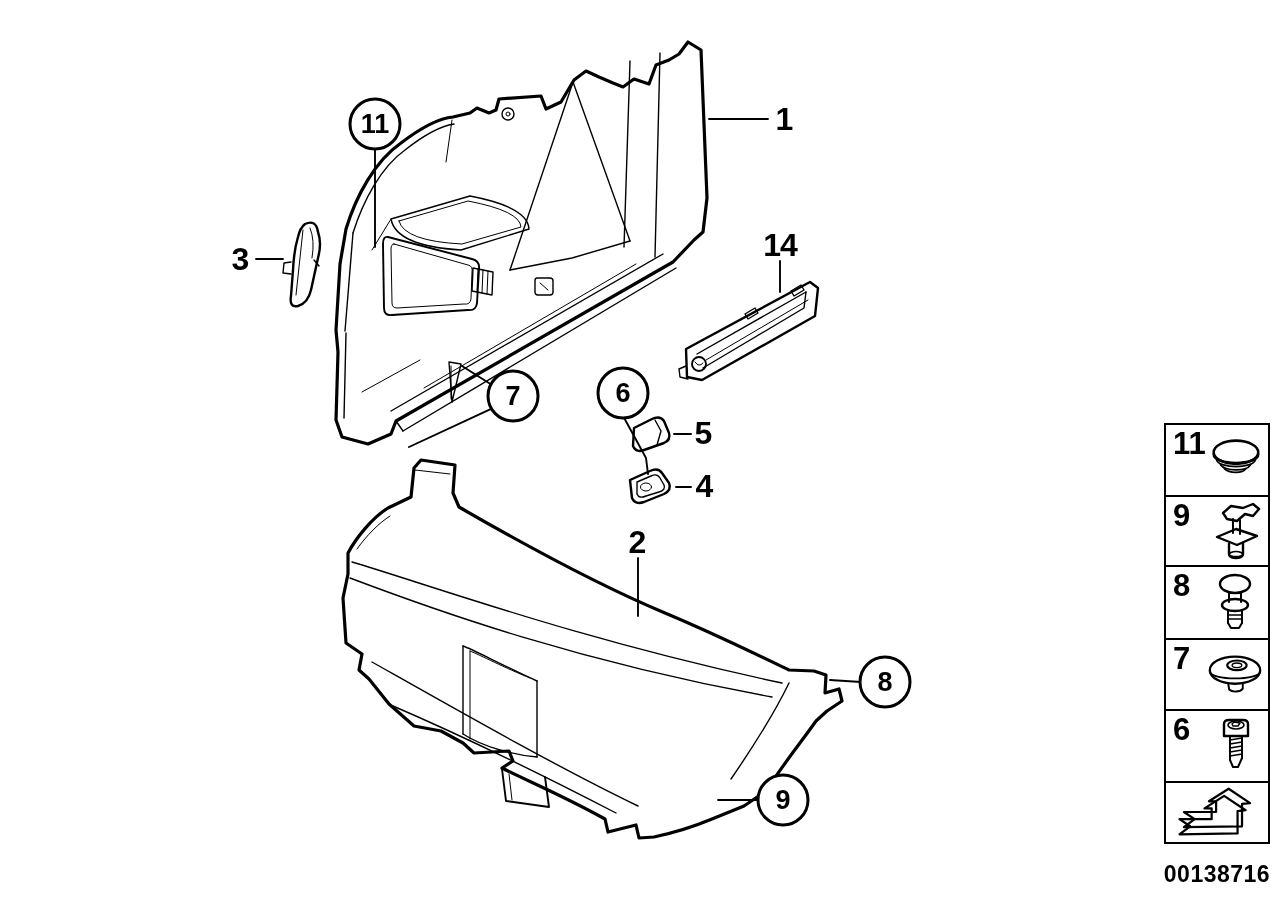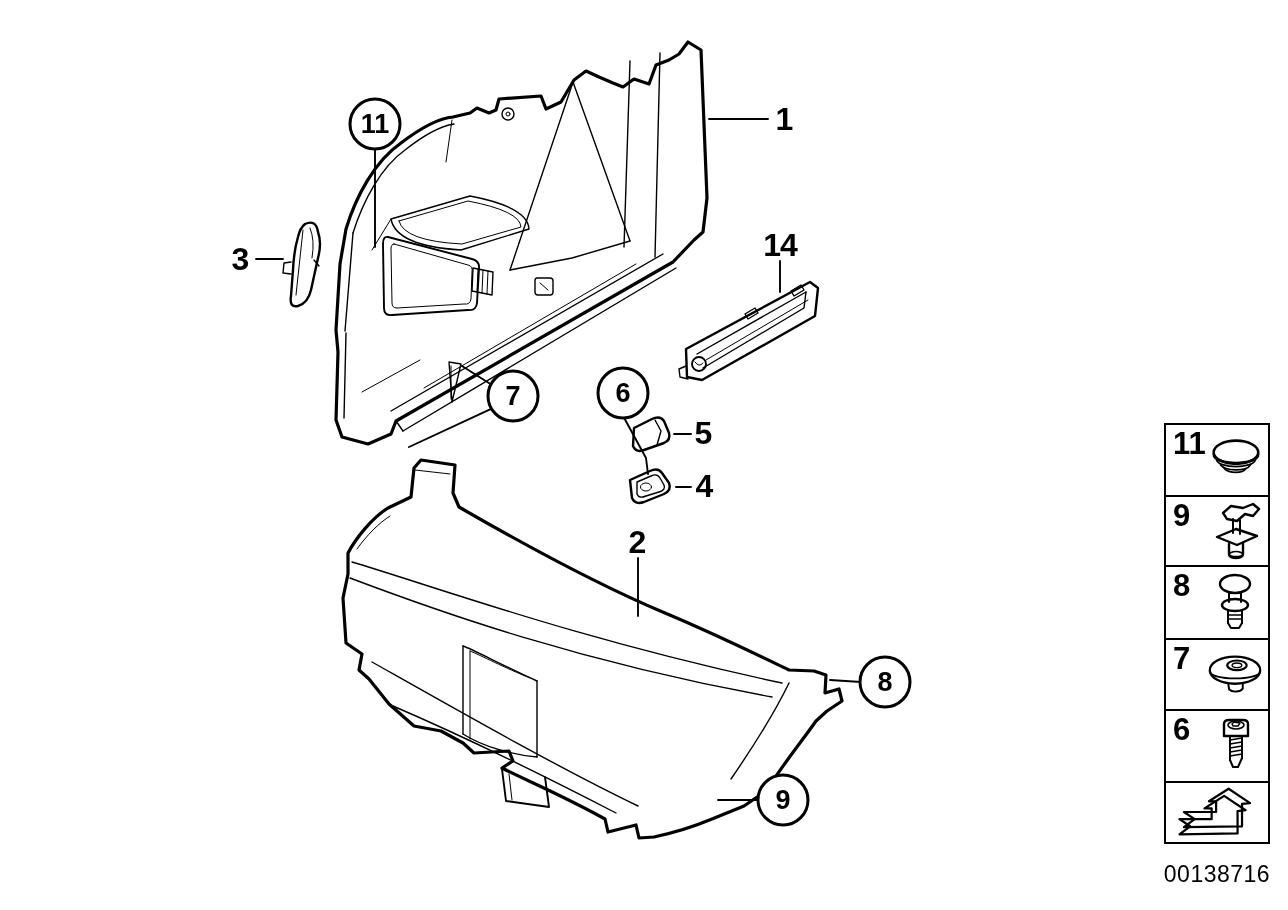--- a/index.html
+++ b/index.html
@@ -13,21 +13,21 @@
       font-weight:bold;user-select:none;}
   .co.circle{width:47px;height:47px;border:3px solid #000;border-radius:50%;background:#fff;font-size:27px;}
   .co.plain{font-size:32px;letter-spacing:-1px;}
   .legend{position:absolute;left:1164px;top:423px;width:106px;}
   .cell{box-sizing:border-box;width:106px;border:2.5px solid #000;background:#fff;position:relative;margin-top:-2.5px;}
   .cell:first-child{margin-top:0;}
   .cell .num{position:absolute;left:7px;top:1px;font-size:31px;font-weight:bold;}
   .cell svg{position:absolute;right:1px;top:50%;transform:translateY(-50%);}
   .cell svg path,.cell svg ellipse{fill:none;stroke:#000;stroke-linecap:round;stroke-linejoin:round;}
   .partnum{position:absolute;left:1150px;top:861px;width:134px;text-align:center;
-           font-size:23px;font-weight:400;letter-spacing:0.5px;}
+           font-size:23px;font-weight:700;letter-spacing:0.5px;}
 </style>
 </head>
 <body>
 
 <div class="stage">
 
   <svg class="art" viewBox="0 0 1288 910">
 
     <g>
       <path class="w3" d="M688,42 L701,50 L707,198 L703,232 L694,240 L673,262

